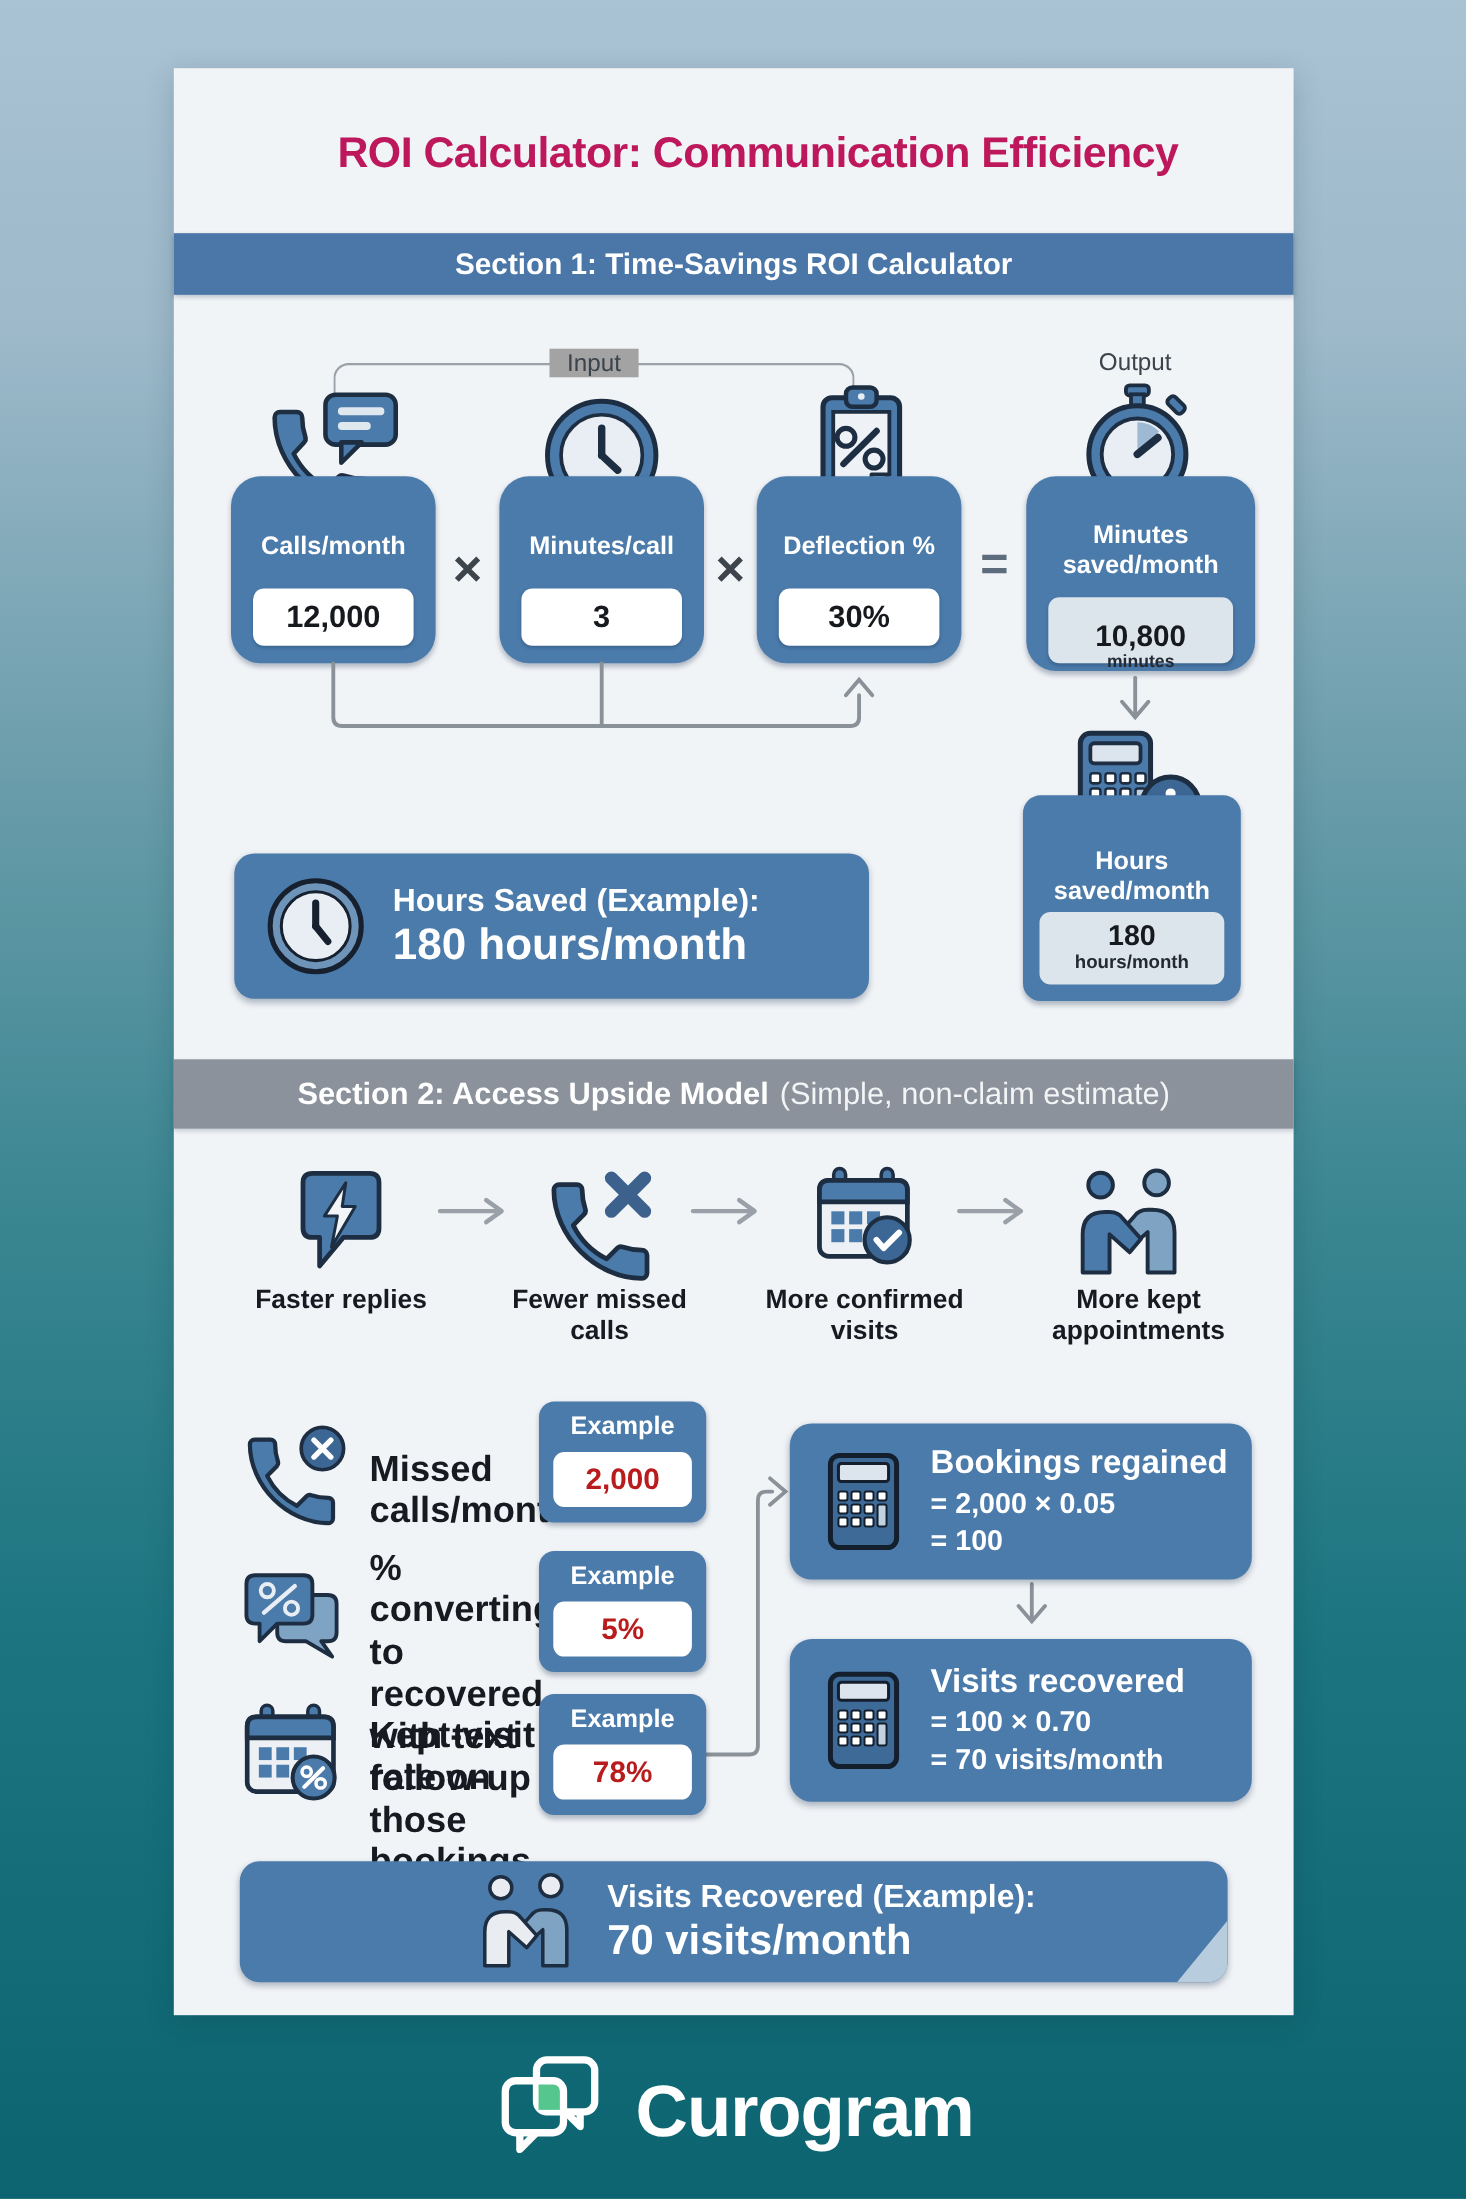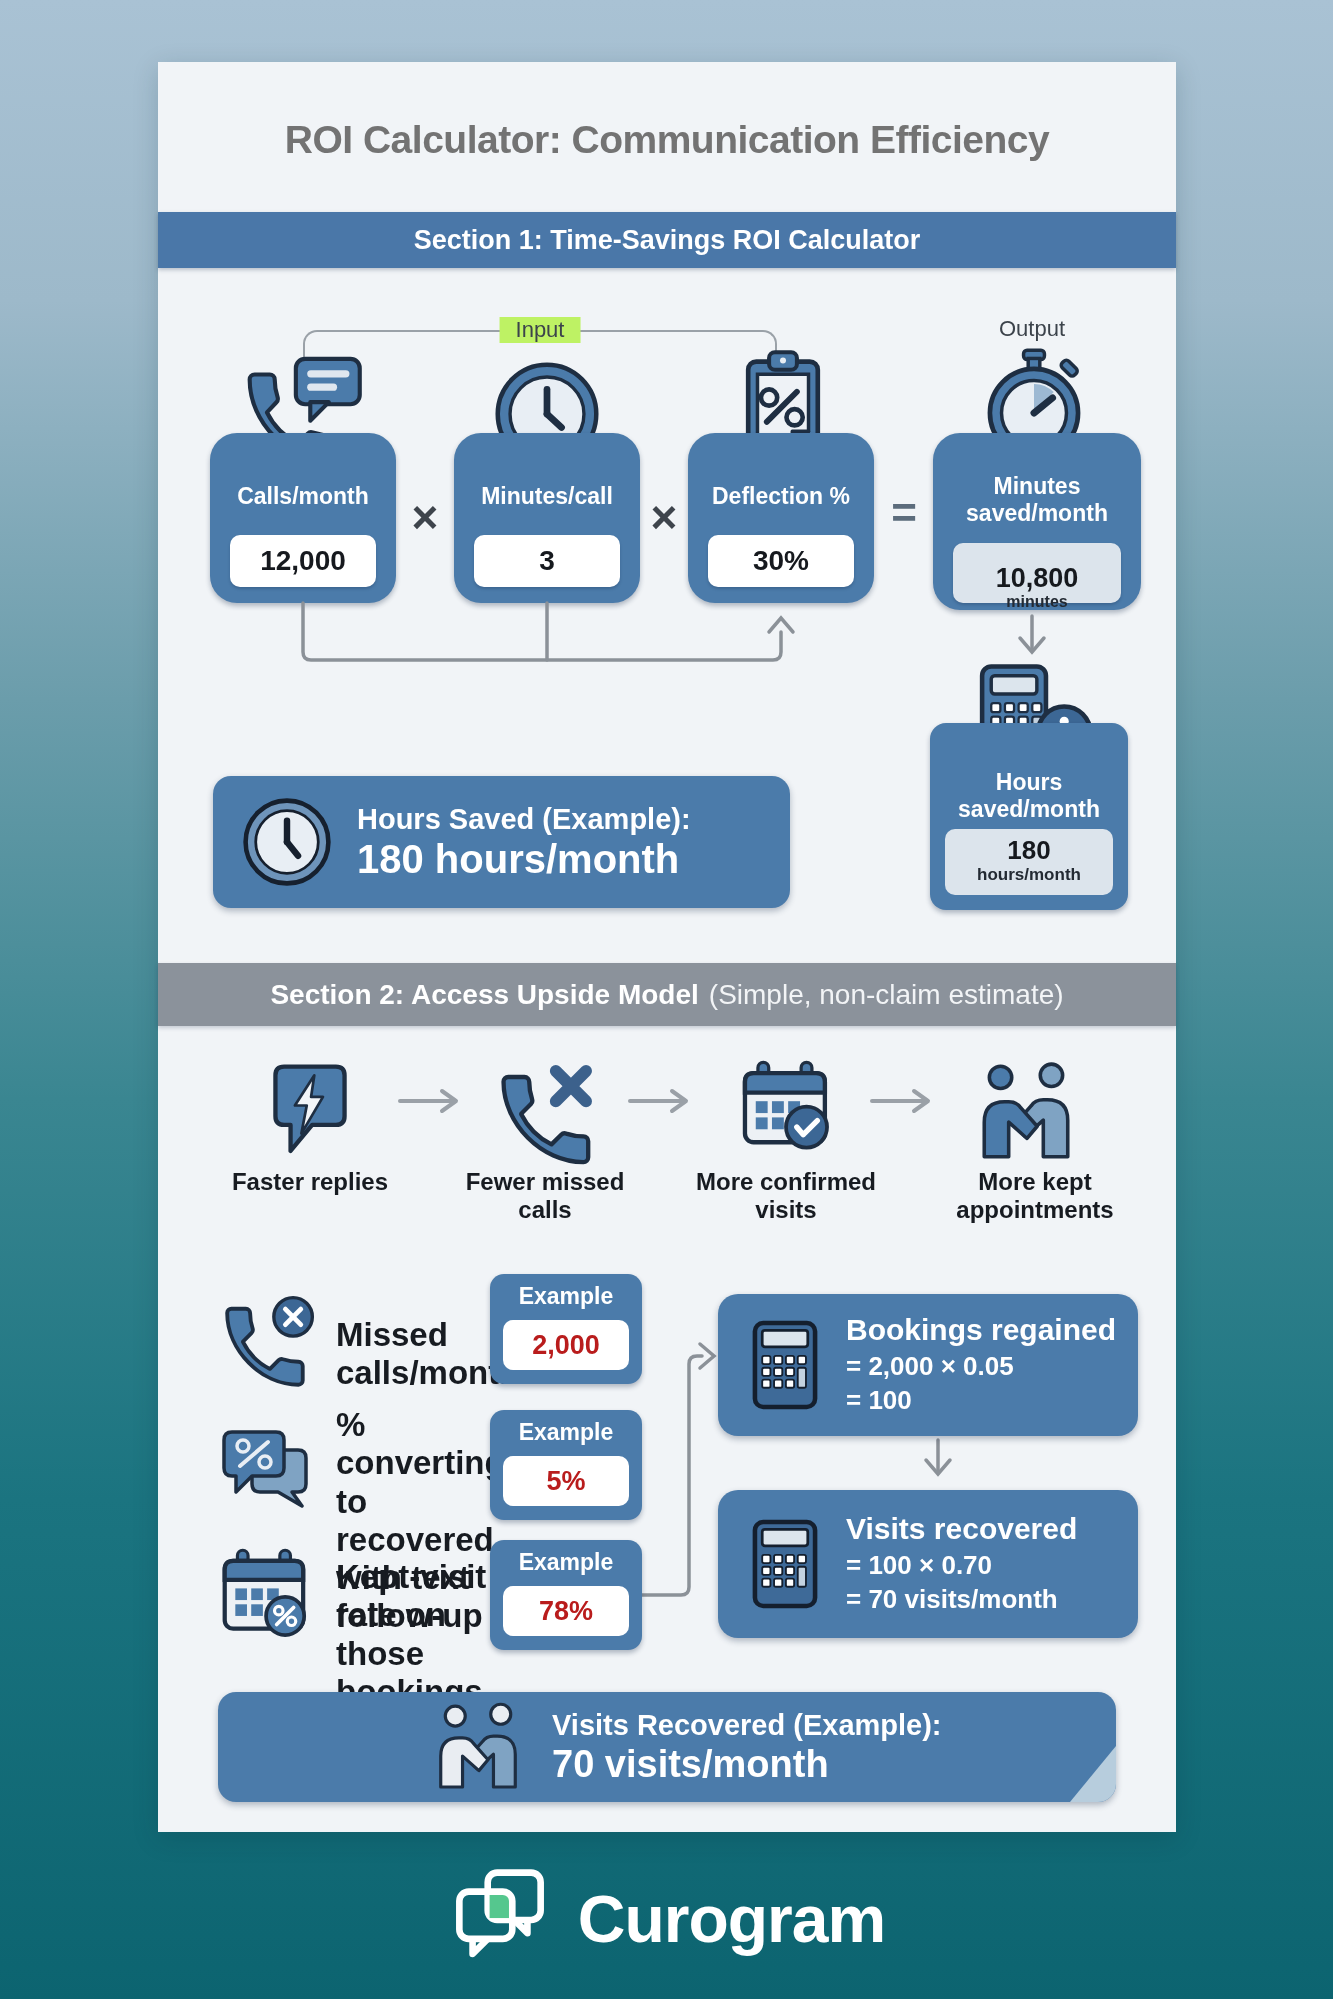--- a/index.html
+++ b/index.html
@@ -1,27 +1,27 @@
 <!DOCTYPE html>
 <html><head>
 <meta charset="utf-8">
 <style>
   html,body{margin:0;padding:0;}
   body{font-family:"Liberation Sans","DejaVu Sans",sans-serif;}
   .stage{position:relative;width:1333px;height:1999px;overflow:hidden;
     background:linear-gradient(180deg,#a9c2d4 0%,#9db9ca 15%,#6b9dab 35%,#3a8691 55%,#1b7480 75%,#0c6470 100%);}
   .abs{position:absolute;}
   .card{position:absolute;left:158px;top:62px;width:1018px;height:1770px;background:#f1f4f7;box-shadow:0 6px 24px rgba(10,40,50,.18);}
-  .title{top:56px;left:0;width:100%;text-align:center;font-size:39px;font-weight:bold;color:#737373;letter-spacing:-.5px;}
+  .title{top:56px;left:0;width:100%;text-align:center;font-size:39px;font-weight:bold;color:#be185d;letter-spacing:-.5px;padding-left:22px;}
   .secbar{left:0;width:100%;text-align:center;color:#fff;font-weight:bold;}
   .sec1{top:150px;height:56px;line-height:56px;font-size:27px;background:#4a77a8;box-shadow:0 2px 4px rgba(20,40,70,.25);}
   .sec2{top:901px;height:63px;line-height:63px;font-size:28px;background:#8b929b;box-shadow:0 2px 4px rgba(20,40,70,.2);}
   .sec2 .note{font-weight:400;margin-left:10px;color:#f2f4f6;}
   .bracket{left:145px;top:268px;width:470px;height:36px;border:2px solid #9aa1a8;border-bottom:none;border-radius:14px 14px 0 0;}
-  .bracket-label{position:absolute;top:-15px;left:50%;transform:translateX(-50%);background:#bef264;padding:0 16px;font-size:22px;color:#3c434b;}
+  .bracket-label{position:absolute;top:-15px;left:50%;transform:translateX(-50%);background:#a3a3a3;padding:0 16px;font-size:22px;color:#3c434b;}
   .grp-label{font-size:22px;color:#3c434b;text-align:center;}
   .iocard{top:371px;height:170px;background:#4b7baa;border-radius:27px;box-shadow:0 3px 5px rgba(20,40,70,.3);}
   .iocard .lbl{position:absolute;top:50px;left:0;width:100%;text-align:center;color:#fff;font-weight:bold;font-size:23px;line-height:1.18;}
   .iocard .vbox{position:absolute;left:20px;right:20px;top:102px;height:52px;background:#fff;border-radius:10px;text-align:center;
     font-size:28px;font-weight:bold;color:#16191e;line-height:52px;box-shadow:0 2px 3px rgba(20,40,70,.25);}
   .outcard{height:177px !important;}
   .outcard .lbl{top:40px !important;}
   .outcard .vbox{top:110px !important;height:60px !important;background:#dce4ec !important;line-height:1 !important;padding-top:22px;box-sizing:border-box;font-size:27px !important;}
   .unit{display:block;font-size:16px;font-weight:bold;color:#232a33;margin-top:2px;}
   .op{font-weight:bold;text-align:center;}

